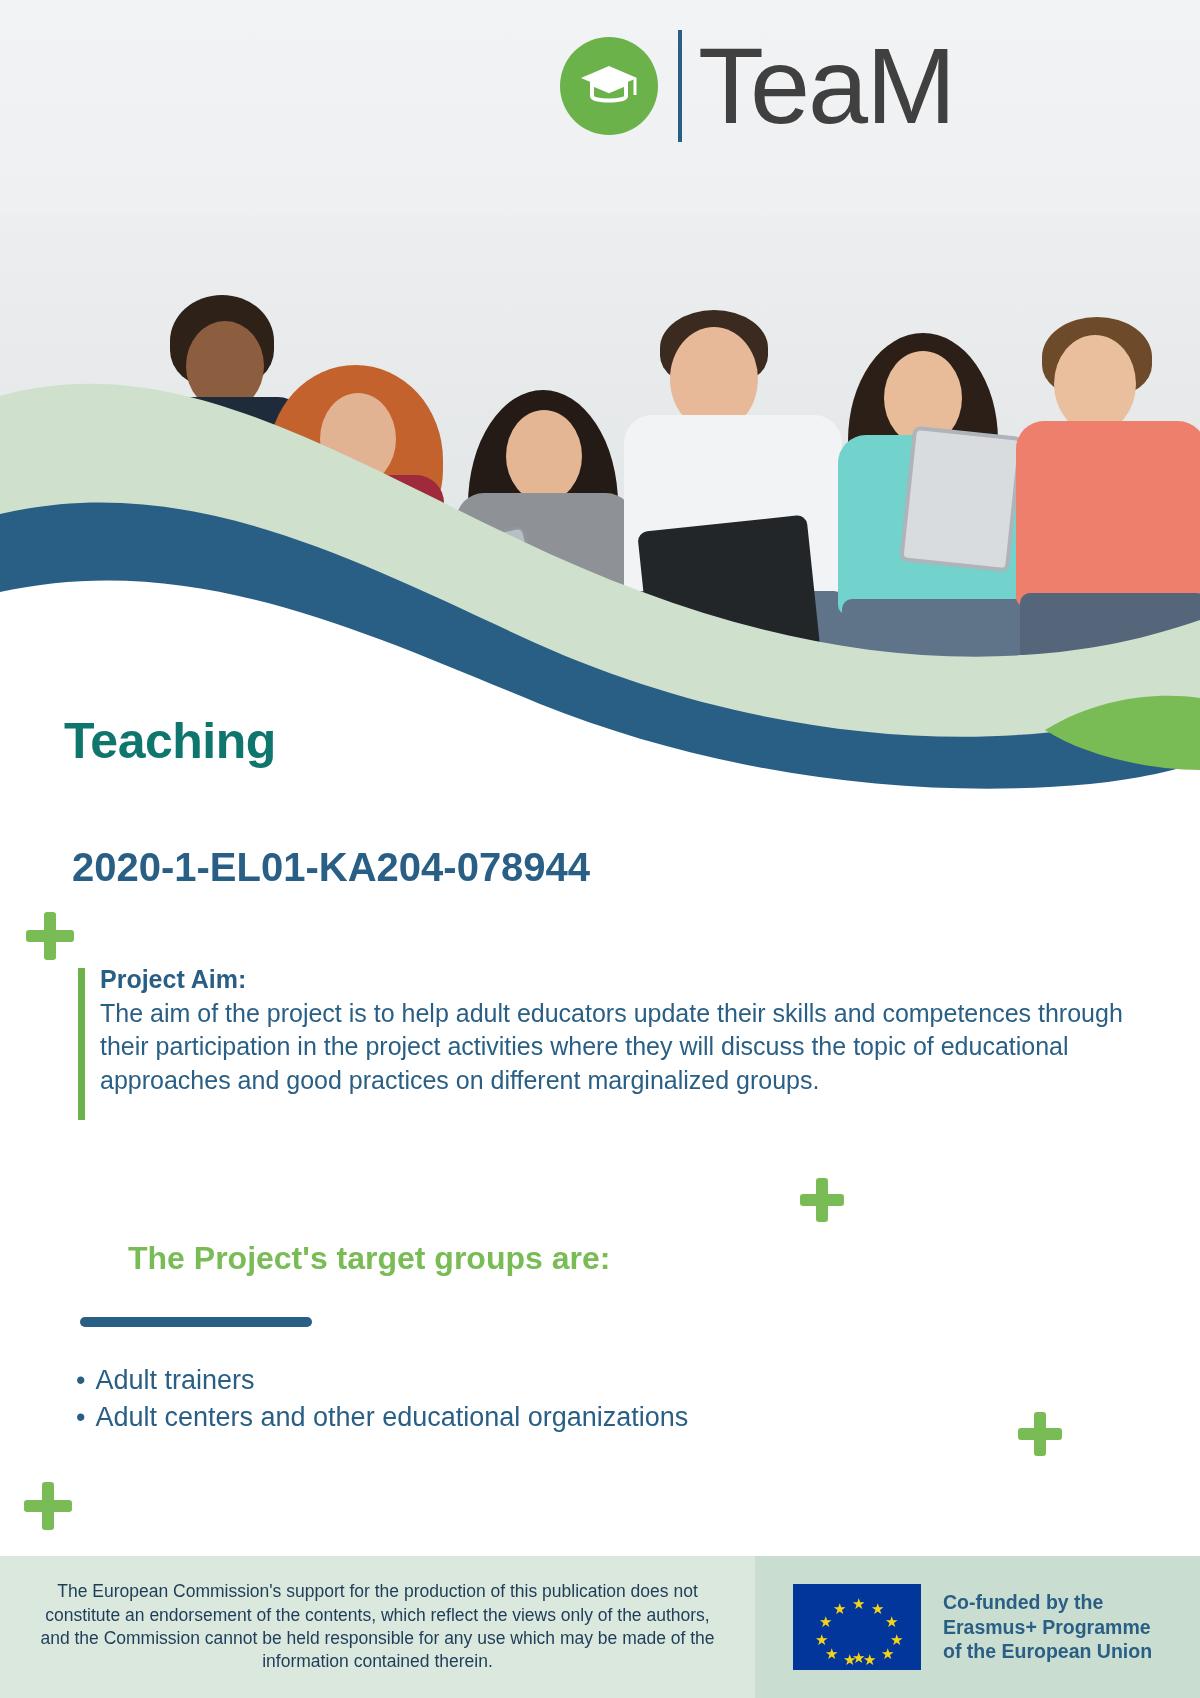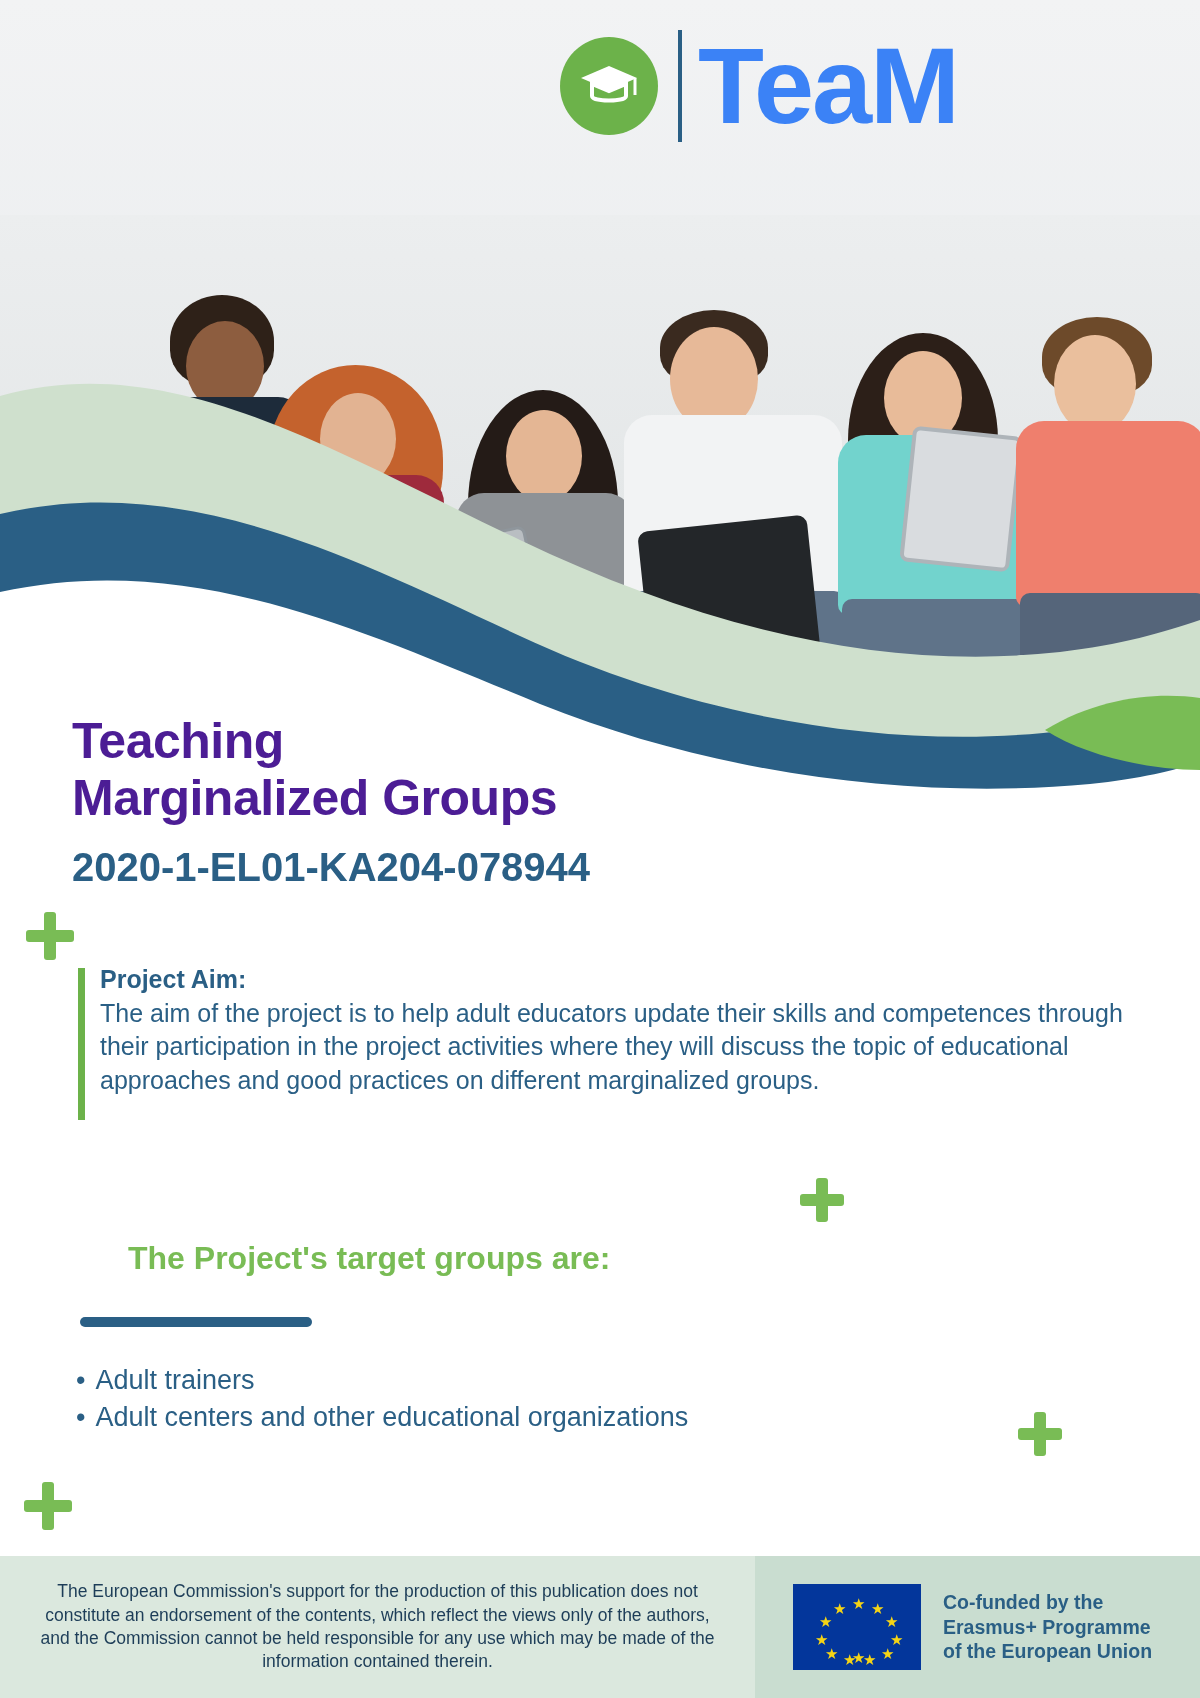--- a/index.html
+++ b/index.html
@@ -44,22 +44,22 @@
   .logo-divider {
     width: 4px;
     height: 112px;
     background: #2a5f85;
     margin-left: 20px;
     margin-right: 16px;
   }
   .logo-text {
     font-size: 108px;
     line-height: 1;
-    color: #3b82f6;
-    font-weight: 700;
+    color: #404040;
+    font-weight: 400;
     letter-spacing: -2px;
   }
 
   
   .photo-wrap {
     position: absolute;
     left: 0; top: 215px;
     width: 1200px; height: 560px;
     overflow: hidden;
   }
@@ -79,23 +79,23 @@
   .leg  { position:absolute; background:#5f7389; border-radius:10px; }
   .shoe { position:absolute; background:#f4f5f6; border-radius:10px; border:1px solid #dfe2e4;}
   .tablet { position:absolute; border-radius:8px; }
 
   
   .waves { position:absolute; left:0; top:300px; width:1200px; height:520px; }
 
   
   .title {
     position: absolute;
-    left: 72px; top: 713px;
+    left: 64px; top: 713px;
     width: 640px;
-    color: #4c1d95;
+    color: #0f766e;
     font-size: 50px;
     font-weight: 700;
     line-height: 1.13;
     letter-spacing: -0.5px;
   }
   .code {
     position: absolute;
     left: 72px; top: 845px;
     color: #2a5f85;
     font-size: 40px;
@@ -279,21 +279,20 @@
         <path d="M14 22 L14 34 C14 40 48 40 48 34 L48 22 L31 29 Z" fill="#6cb24a" stroke="#ffffff" stroke-width="4"></path>
         <line x1="57" y1="16" x2="57" y2="33" stroke="#ffffff" stroke-width="3"></line>
       </svg>
     </div>
     <div class="logo-divider"></div>
     <div class="logo-text">TeaM</div>
   </div>
 
   <div class="title">
     <div>Teaching</div>
-    <div>Marginalized Groups</div>
   </div>
   <div class="code">2020-1-EL01-KA204-078944</div>
 
   <div class="plus" style="left:26px;top:912px;width:48px;height:48px;">
     <span style="left:18px;top:0;width:12px;height:48px;"></span>
     <span style="left:0;top:18px;width:48px;height:12px;"></span>
   </div>
   <div class="plus" style="left:800px;top:1178px;width:44px;height:44px;">
     <span style="left:16px;top:0;width:12px;height:44px;"></span>
     <span style="left:0;top:16px;width:44px;height:12px;"></span>

